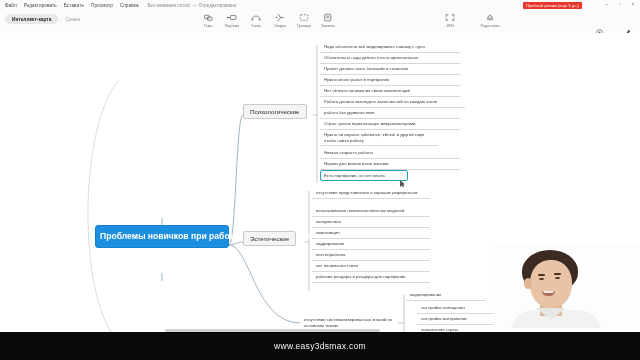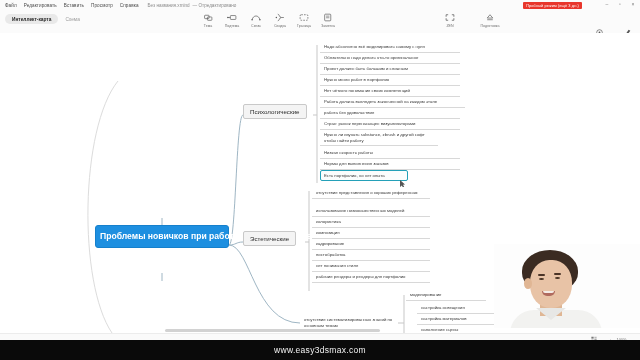--- a/index.html
+++ b/index.html
@@ -88,21 +88,21 @@
   .cam-ear{position:absolute;left:30px;top:34px;width:8px;height:11px;border-radius:50%;background:#e0b694;}
   .cam-eye{position:absolute;width:5px;height:2.2px;border-radius:50%;background:#4a3526;}
   .cam-brow{position:absolute;width:7px;height:1.6px;border-radius:2px;background:#4b3427;}
   .cam-mouth{position:absolute;left:48px;top:47px;width:13px;height:5px;border-radius:0 0 8px 8px;background:#b06a5e;}
   .cam-teeth{position:absolute;left:49px;top:47px;width:11px;height:2px;border-radius:0 0 4px 4px;background:#f4ece6;}
   .cam-neck{position:absolute;left:46px;top:58px;width:22px;height:14px;background:#dfb694;}
   .cam-shirt{position:absolute;left:16px;top:66px;width:92px;height:26px;border-radius:24px 24px 0 0;background:#f2f2f0;}
   .cam-collar{position:absolute;left:42px;top:64px;width:30px;height:12px;background:#e7e7e5;transform:rotate(0deg);clip-path:polygon(0 0,100% 0,50% 100%);}
 
   
-  #wm{position:absolute;left:0;bottom:0;width:640px;height:20px;background:#0a0a0a;display:flex;align-items:center;justify-content:center;}
+  #wm{position:absolute;left:0;bottom:0;width:640px;height:28px;background:#0a0a0a;display:flex;align-items:center;justify-content:center;}
   #wm span{color:#f2f2f2;font-size:8.5px;letter-spacing:.3px;}
 </style>
 </head>
 <body>
 
 <div id="app">
 
   <div id="menubar">
     <span class="menu-item">Файл</span>
     <span class="menu-item">Редактировать</span>

